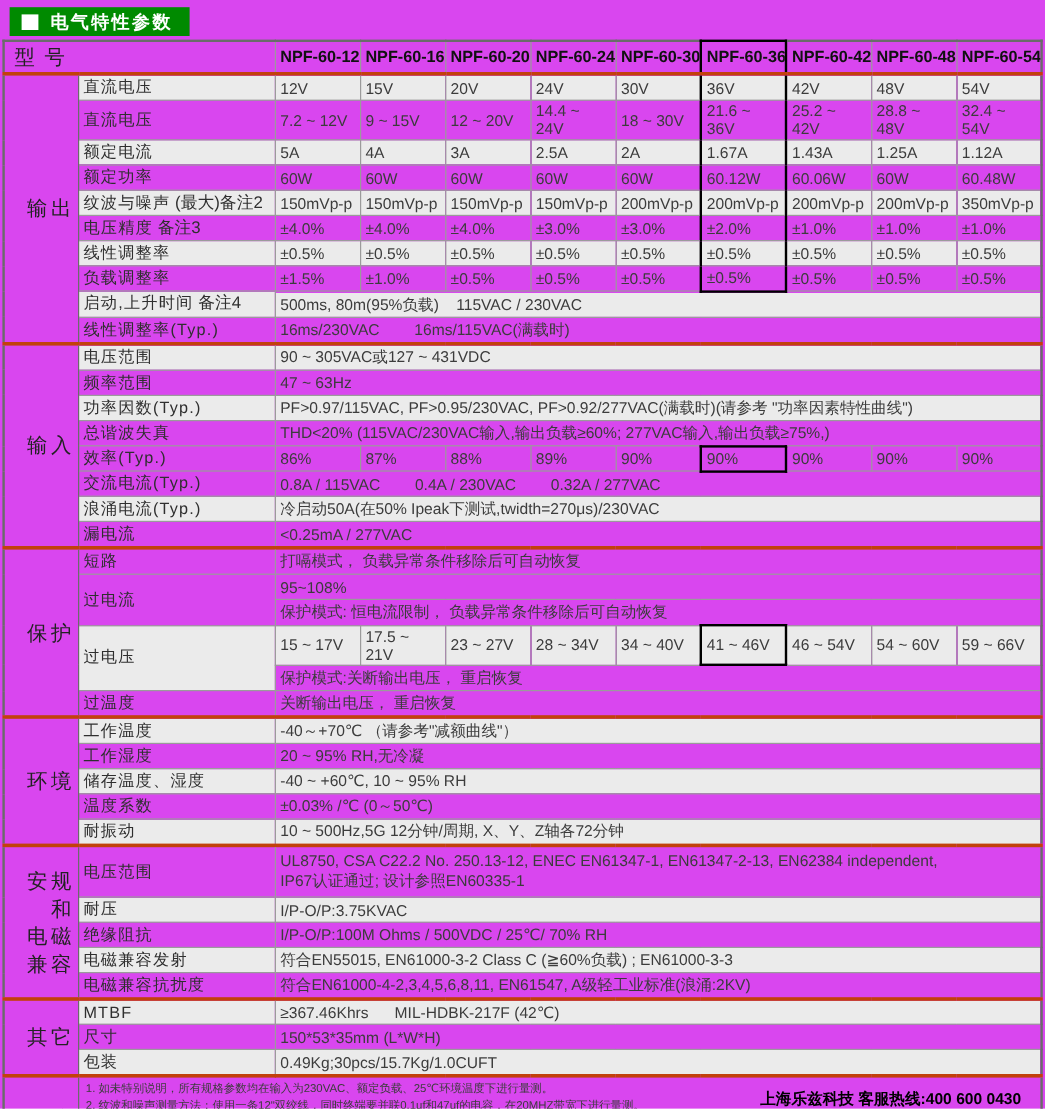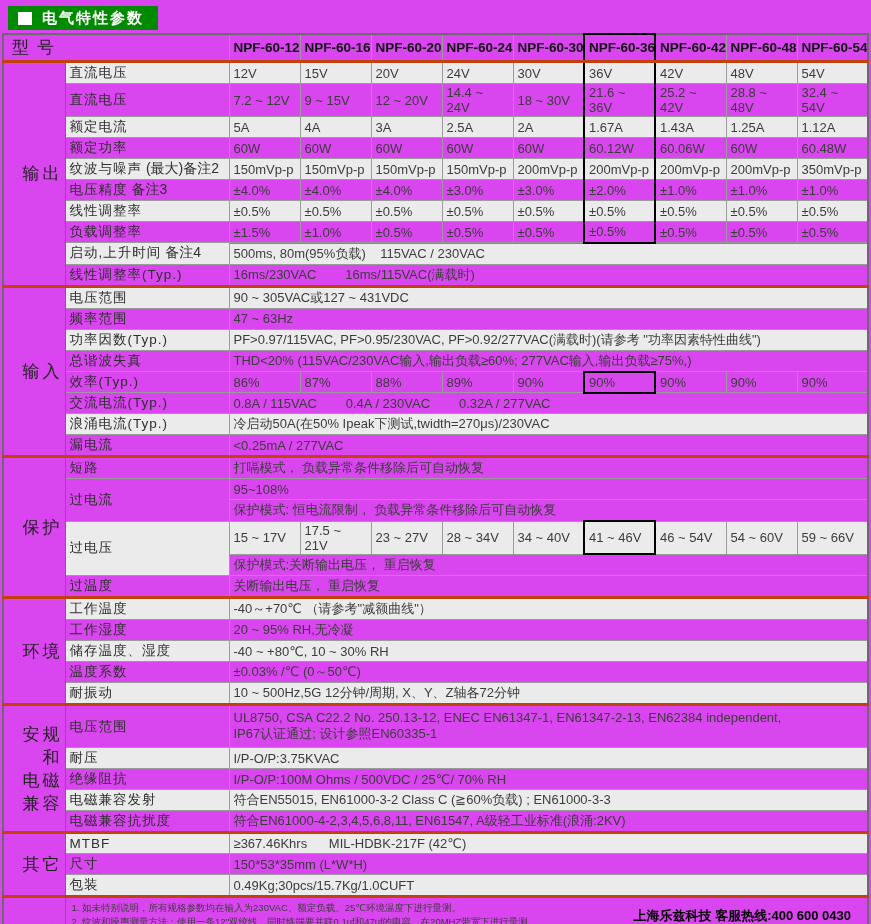--- a/index.html
+++ b/index.html
@@ -263,21 +263,21 @@
           <td class="sec" rowspan="5">环境</td>
           <td class="lbl shaded">工作温度</td>
           <td colspan="9" class="val shaded">-40～+70℃ （请参考"减额曲线"）</td>
         </tr>
         <tr>
           <td class="lbl">工作湿度</td>
           <td colspan="9" class="val">20 ~ 95% RH,无冷凝</td>
         </tr>
         <tr>
           <td class="lbl shaded">储存温度、湿度</td>
-          <td colspan="9" class="val shaded">-40 ~ +80℃, 10 ~ 30% RH</td>
+          <td colspan="9" class="val shaded">-40 ~ +60℃, 10 ~ 95% RH</td>
         </tr>
         <tr>
           <td class="lbl">温度系数</td>
           <td colspan="9" class="val">±0.03% /℃ (0～50℃)</td>
         </tr>
         <tr>
           <td class="lbl shaded">耐振动</td>
           <td colspan="9" class="val shaded">10 ~ 500Hz,5G 12分钟/周期, X、Y、Z轴各72分钟</td>
         </tr>
       </tbody>

